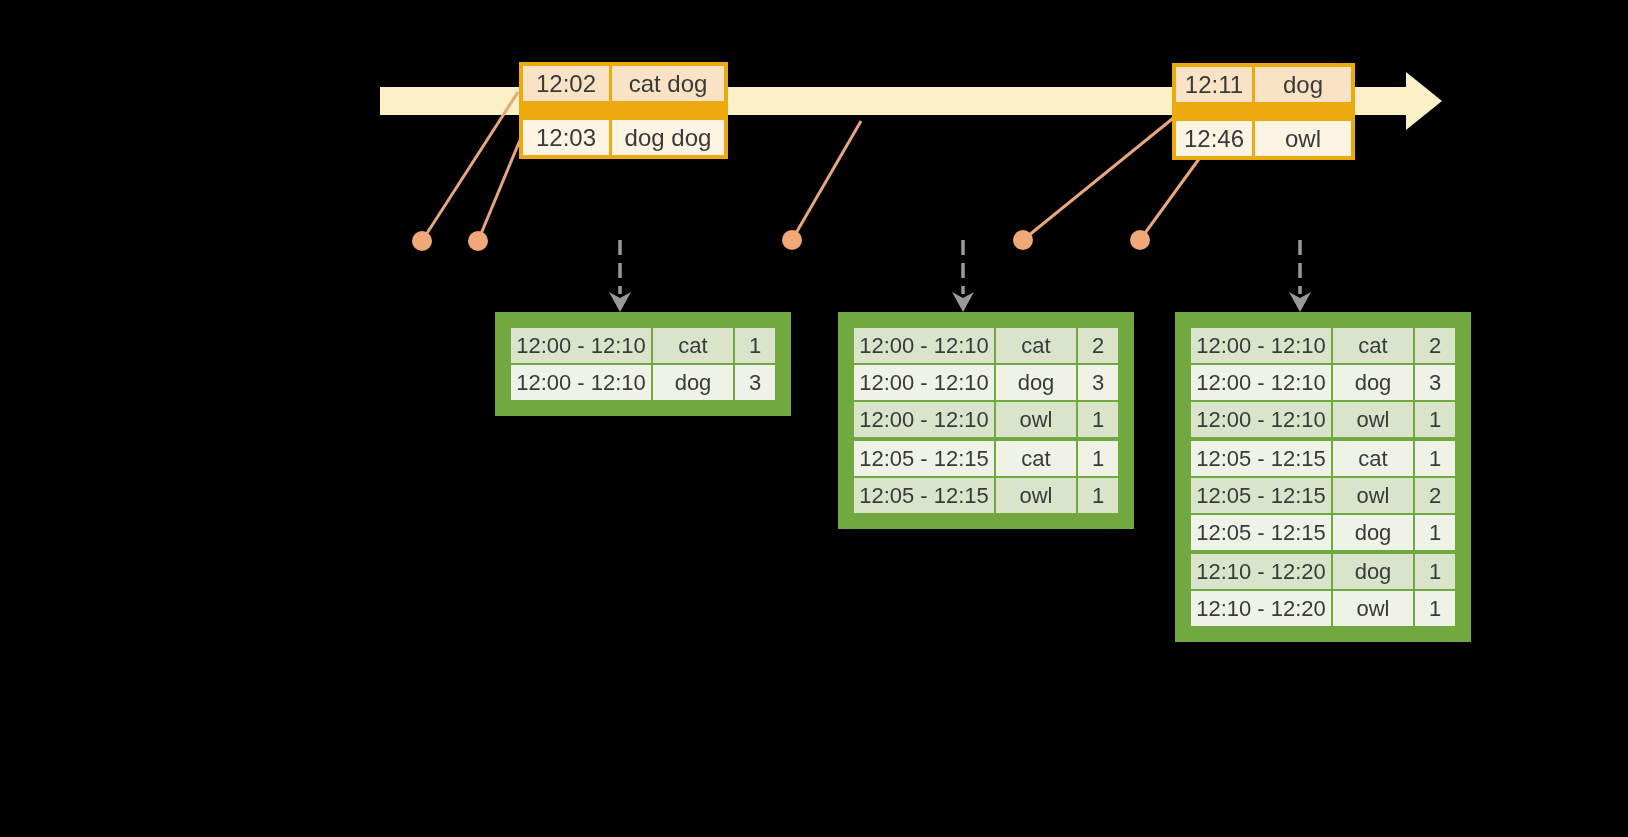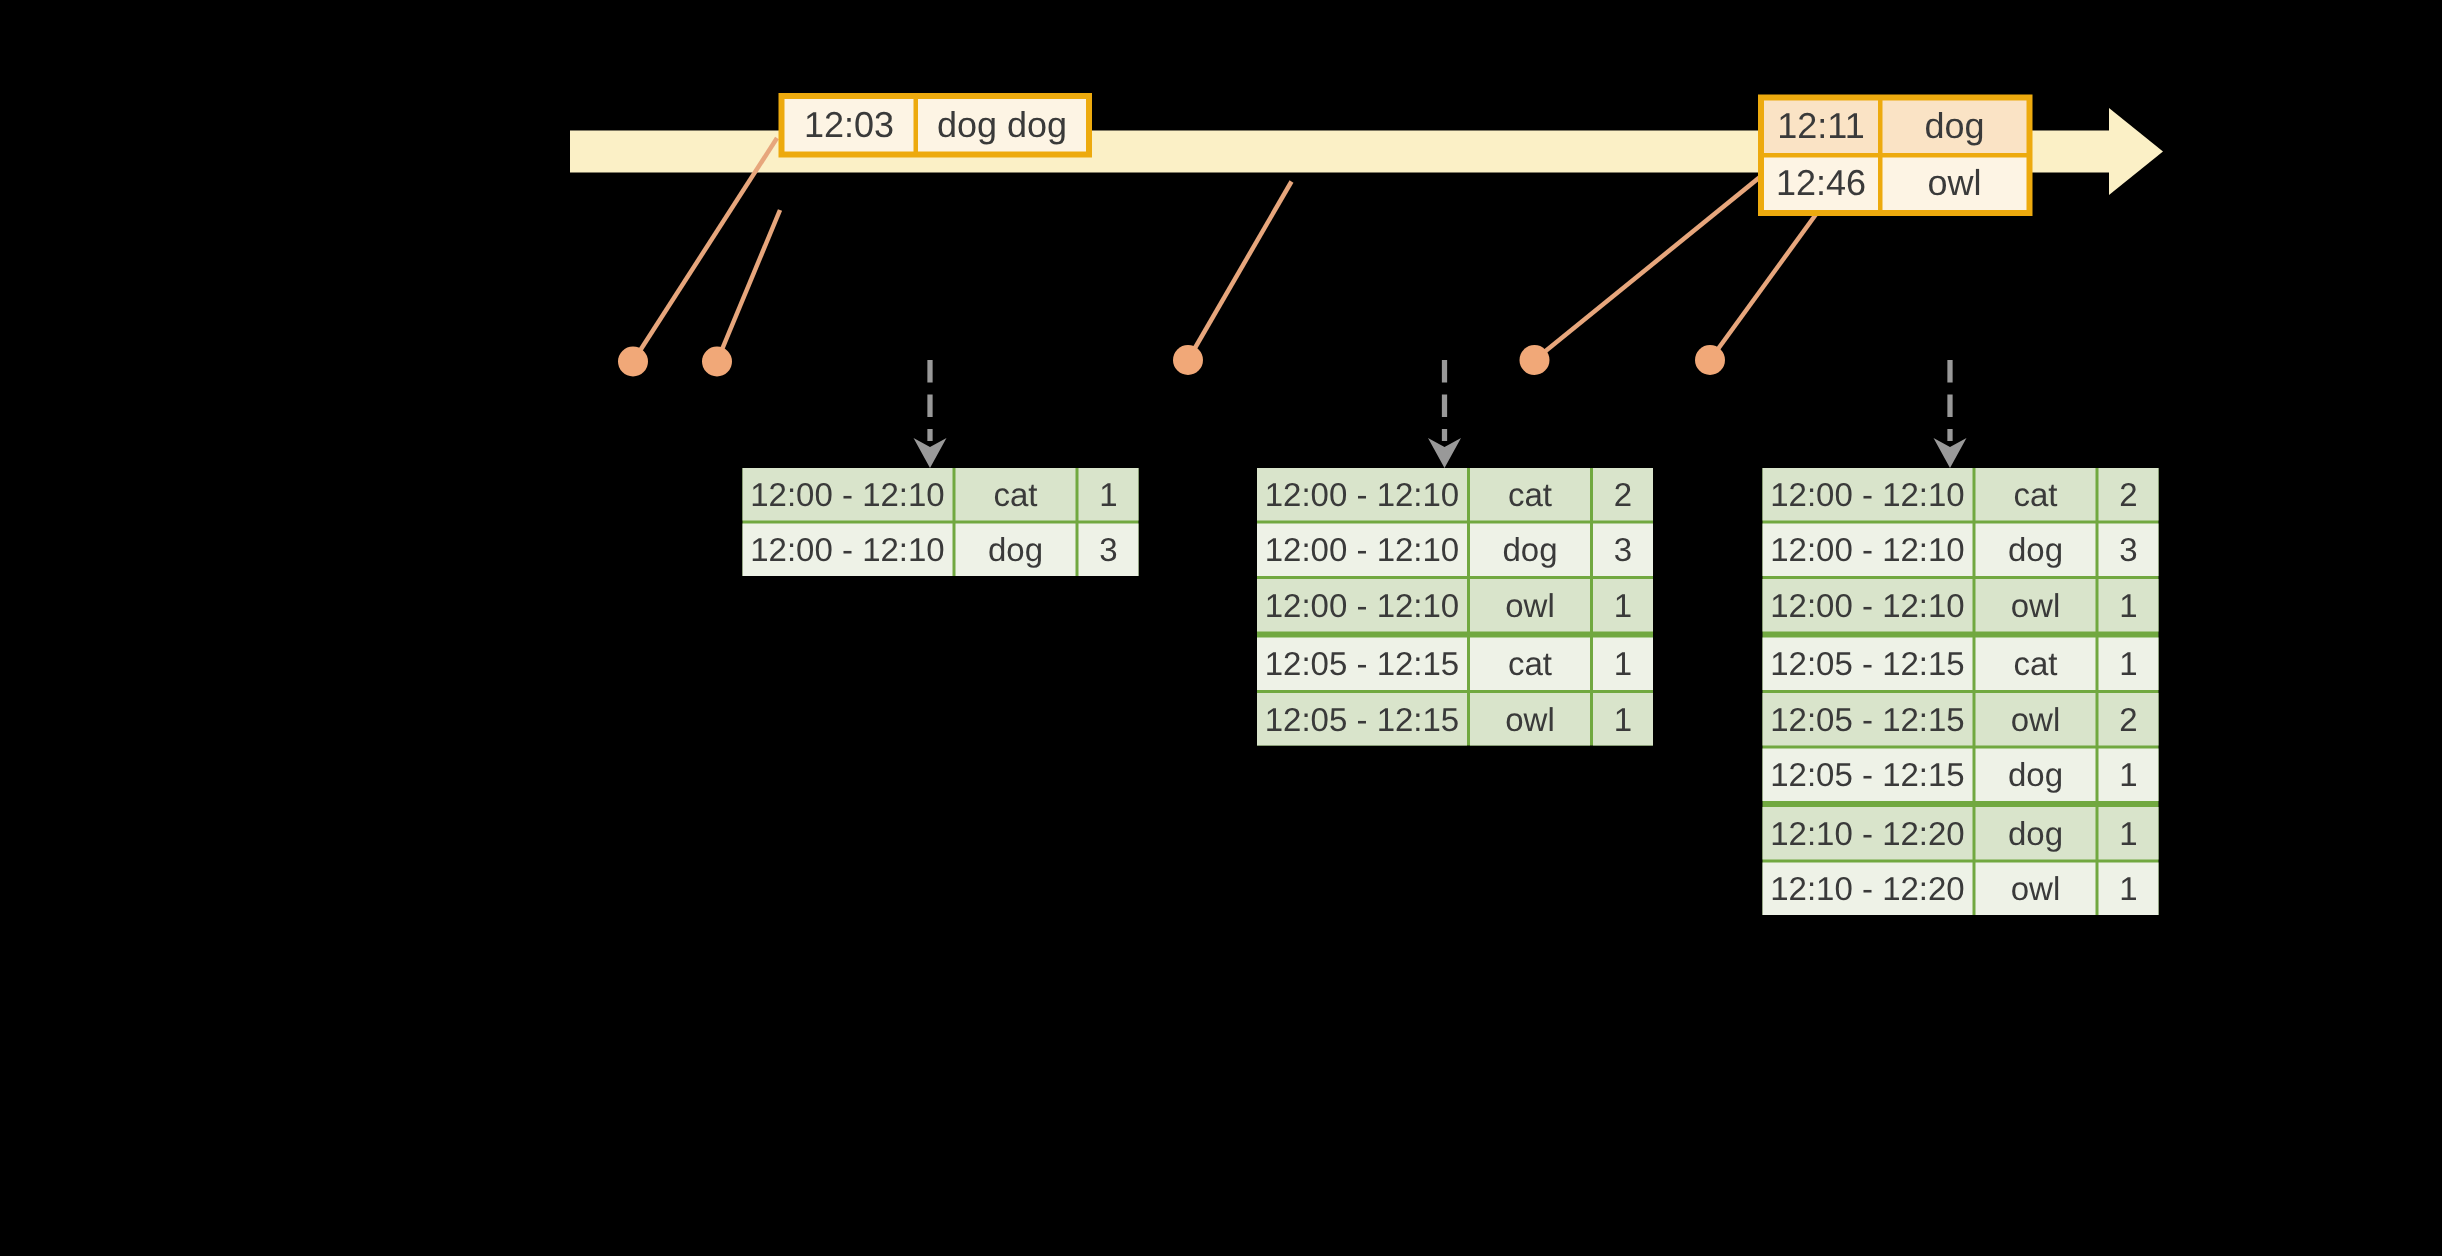--- a/index.html
+++ b/index.html
@@ -17,24 +17,24 @@
   .trighead{fill:var(--trigger_arrow);}
 
   
   .etable{position:absolute;z-index:2;background:var(--event_border);padding:4px;}
   .erow{display:flex;}
   .erow + .erow{margin-top:3px;}
   .ecell{height:35px;display:flex;align-items:center;justify-content:center;font-size:24px;}
   .ecell.c1{width:var(--c1);}
   .ecell.c2{width:var(--c2);margin-left:3px;}
   .peach{background:var(--event_row_peach);}
-  .cream{background:var(--event_row_cream);}
+  .cream{background:var(--event_row_cream);margin-top:16px;}
 
   
-  .gtable{position:absolute;z-index:2;background:var(--result_border);padding:0;top:312px;}
+  .gtable{position:absolute;z-index:2;background:var(--result_border);padding:16px;top:312px;}
   .grow{display:flex;}
   .grow + .grow{margin-top:2px;}
   .grow.group-start{margin-top:4px;}
   .gcell{height:35px;display:flex;align-items:center;justify-content:center;font-size:22px;}
   .gcell.w1{width:140px;}
   .gcell.w2{width:80px;margin-left:2px;}
   .gcell.w3{width:40px;margin-left:2px;}
   .dark{background:var(--result_row_dark);}
   .light{background:var(--result_row_light);}
 </style>
@@ -62,20 +62,24 @@
 
     <line class="trig" x1="620" y1="240" x2="620" y2="294"></line>
     <path class="trighead" d="M 609 292 L 620 312 L 631 292 L 620 298 Z"></path>
     <line class="trig" x1="963" y1="240" x2="963" y2="294"></line>
     <path class="trighead" d="M 952 292 L 963 312 L 974 292 L 963 298 Z"></path>
     <line class="trig" x1="1300" y1="240" x2="1300" y2="294"></line>
     <path class="trighead" d="M 1289 292 L 1300 312 L 1311 292 L 1300 298 Z"></path>
   </svg>
 
   <div class="etable" style="left:519px;top:62px;--c1:86px;--c2:112px">
+      <div class="erow">
+        <div class="ecell c1 peach">12:02</div>
+        <div class="ecell c2 peach">cat dog</div>
+      </div>
       <div class="erow">
         <div class="ecell c1 cream">12:03</div>
         <div class="ecell c2 cream">dog dog</div>
       </div>
     </div>
   <div class="etable" style="left:1172px;top:63px;--c1:76px;--c2:96px">
       <div class="erow">
         <div class="ecell c1 peach">12:11</div>
         <div class="ecell c2 peach">dog</div>
       </div>

